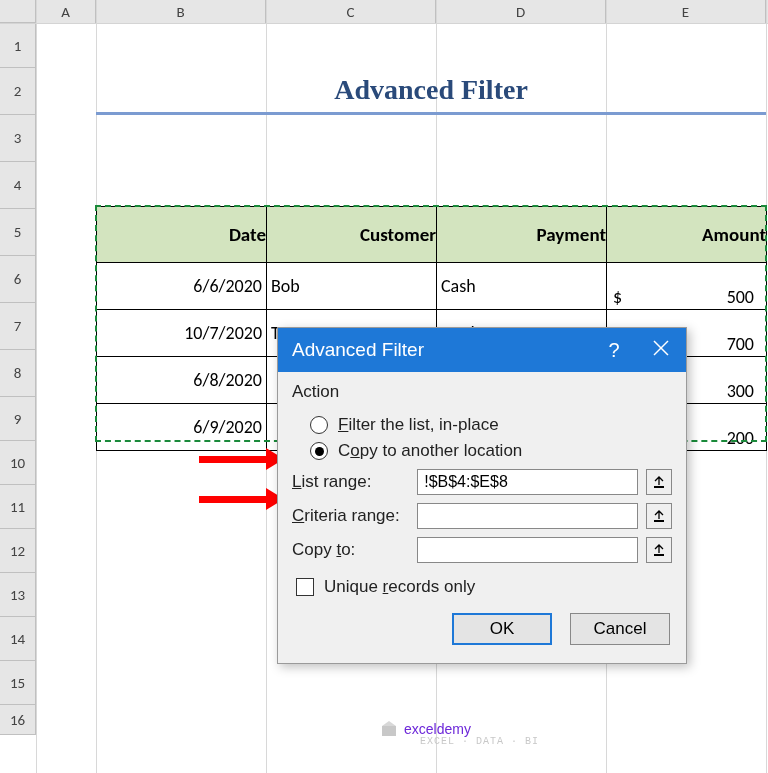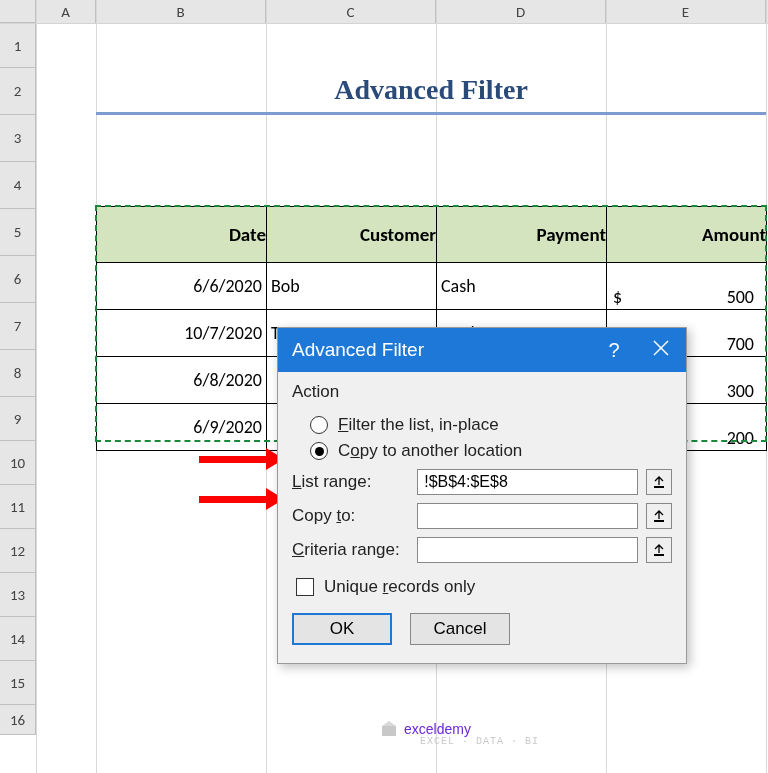--- a/index.html
+++ b/index.html
@@ -197,21 +197,21 @@
     display: inline-flex; align-items: center; justify-content: center; cursor: pointer;
   }
   .range-btn svg { width: 12px; height: 14px; }
   .chk-row {
     display: flex; align-items: center; gap: 10px; margin: 14px 0 16px 4px;
   }
   .chk {
     width: 18px; height: 18px; border: 1.5px solid #333; background: #fff;
   }
   .btn-row {
-    display: flex; gap: 18px; padding: 0 2px 4px 0;
+    display: flex; justify-content: flex-end; gap: 18px; padding: 0 2px 4px 0;
   }
   .btn {
     width: 100px; height: 32px; border: 1px solid #888; background: #e4e4e4;
     font-size: 17px; cursor: pointer; font-family: inherit;
   }
   .btn.primary { border: 2px solid #1e78d7; }
   
   .arrow {
     position: absolute;
     height: 14px;
@@ -390,39 +390,39 @@
         <span class="field-label"><span class="under">L</span>ist range:</span>
         <input class="field-input" value="!$B$4:$E$8" style="">
         <span class="range-btn">
           <svg viewBox="0 0 12 14">
               <path d="M6 2 L6 10 M2 6 L6 2 L10 6" fill="none" stroke="#000" stroke-width="1.3"></path>
               <rect x="1" y="11" width="10" height="2" fill="#000"></rect>
             </svg>
         </span>
       </div>
       <div class="field-row">
+        <span class="field-label"><span class="under">C</span>riteria range:</span>
+        <input class="field-input" value="" style="">
+        <span class="range-btn">
+          <svg viewBox="0 0 12 14">
+              <path d="M6 2 L6 10 M2 6 L6 2 L10 6" fill="none" stroke="#000" stroke-width="1.3"></path>
+              <rect x="1" y="11" width="10" height="2" fill="#000"></rect>
+            </svg>
+        </span>
+      </div>
+      <div class="field-row">
         <span class="field-label">Copy <span class="under">t</span>o:</span>
         <input class="field-input" value="" style="">
         <span class="range-btn">
           <svg viewBox="0 0 12 14">
               <path d="M6 2 L6 10 M2 6 L6 2 L10 6" fill="none" stroke="#000" stroke-width="1.3"></path>
               <rect x="1" y="11" width="10" height="2" fill="#000"></rect>
             </svg>
         </span>
       </div>
-      <div class="field-row">
-        <span class="field-label"><span class="under">C</span>riteria range:</span>
-        <input class="field-input" value="" style="">
-        <span class="range-btn">
-          <svg viewBox="0 0 12 14">
-              <path d="M6 2 L6 10 M2 6 L6 2 L10 6" fill="none" stroke="#000" stroke-width="1.3"></path>
-              <rect x="1" y="11" width="10" height="2" fill="#000"></rect>
-            </svg>
-        </span>
-      </div>
 
       <div class="chk-row">
         <span class="chk"></span>
         <span>Unique <span class="under">r</span>ecords only</span>
       </div>
 
       <div class="btn-row">
         <button class="btn primary">OK</button>
         <button class="btn">Cancel</button>
       </div>

